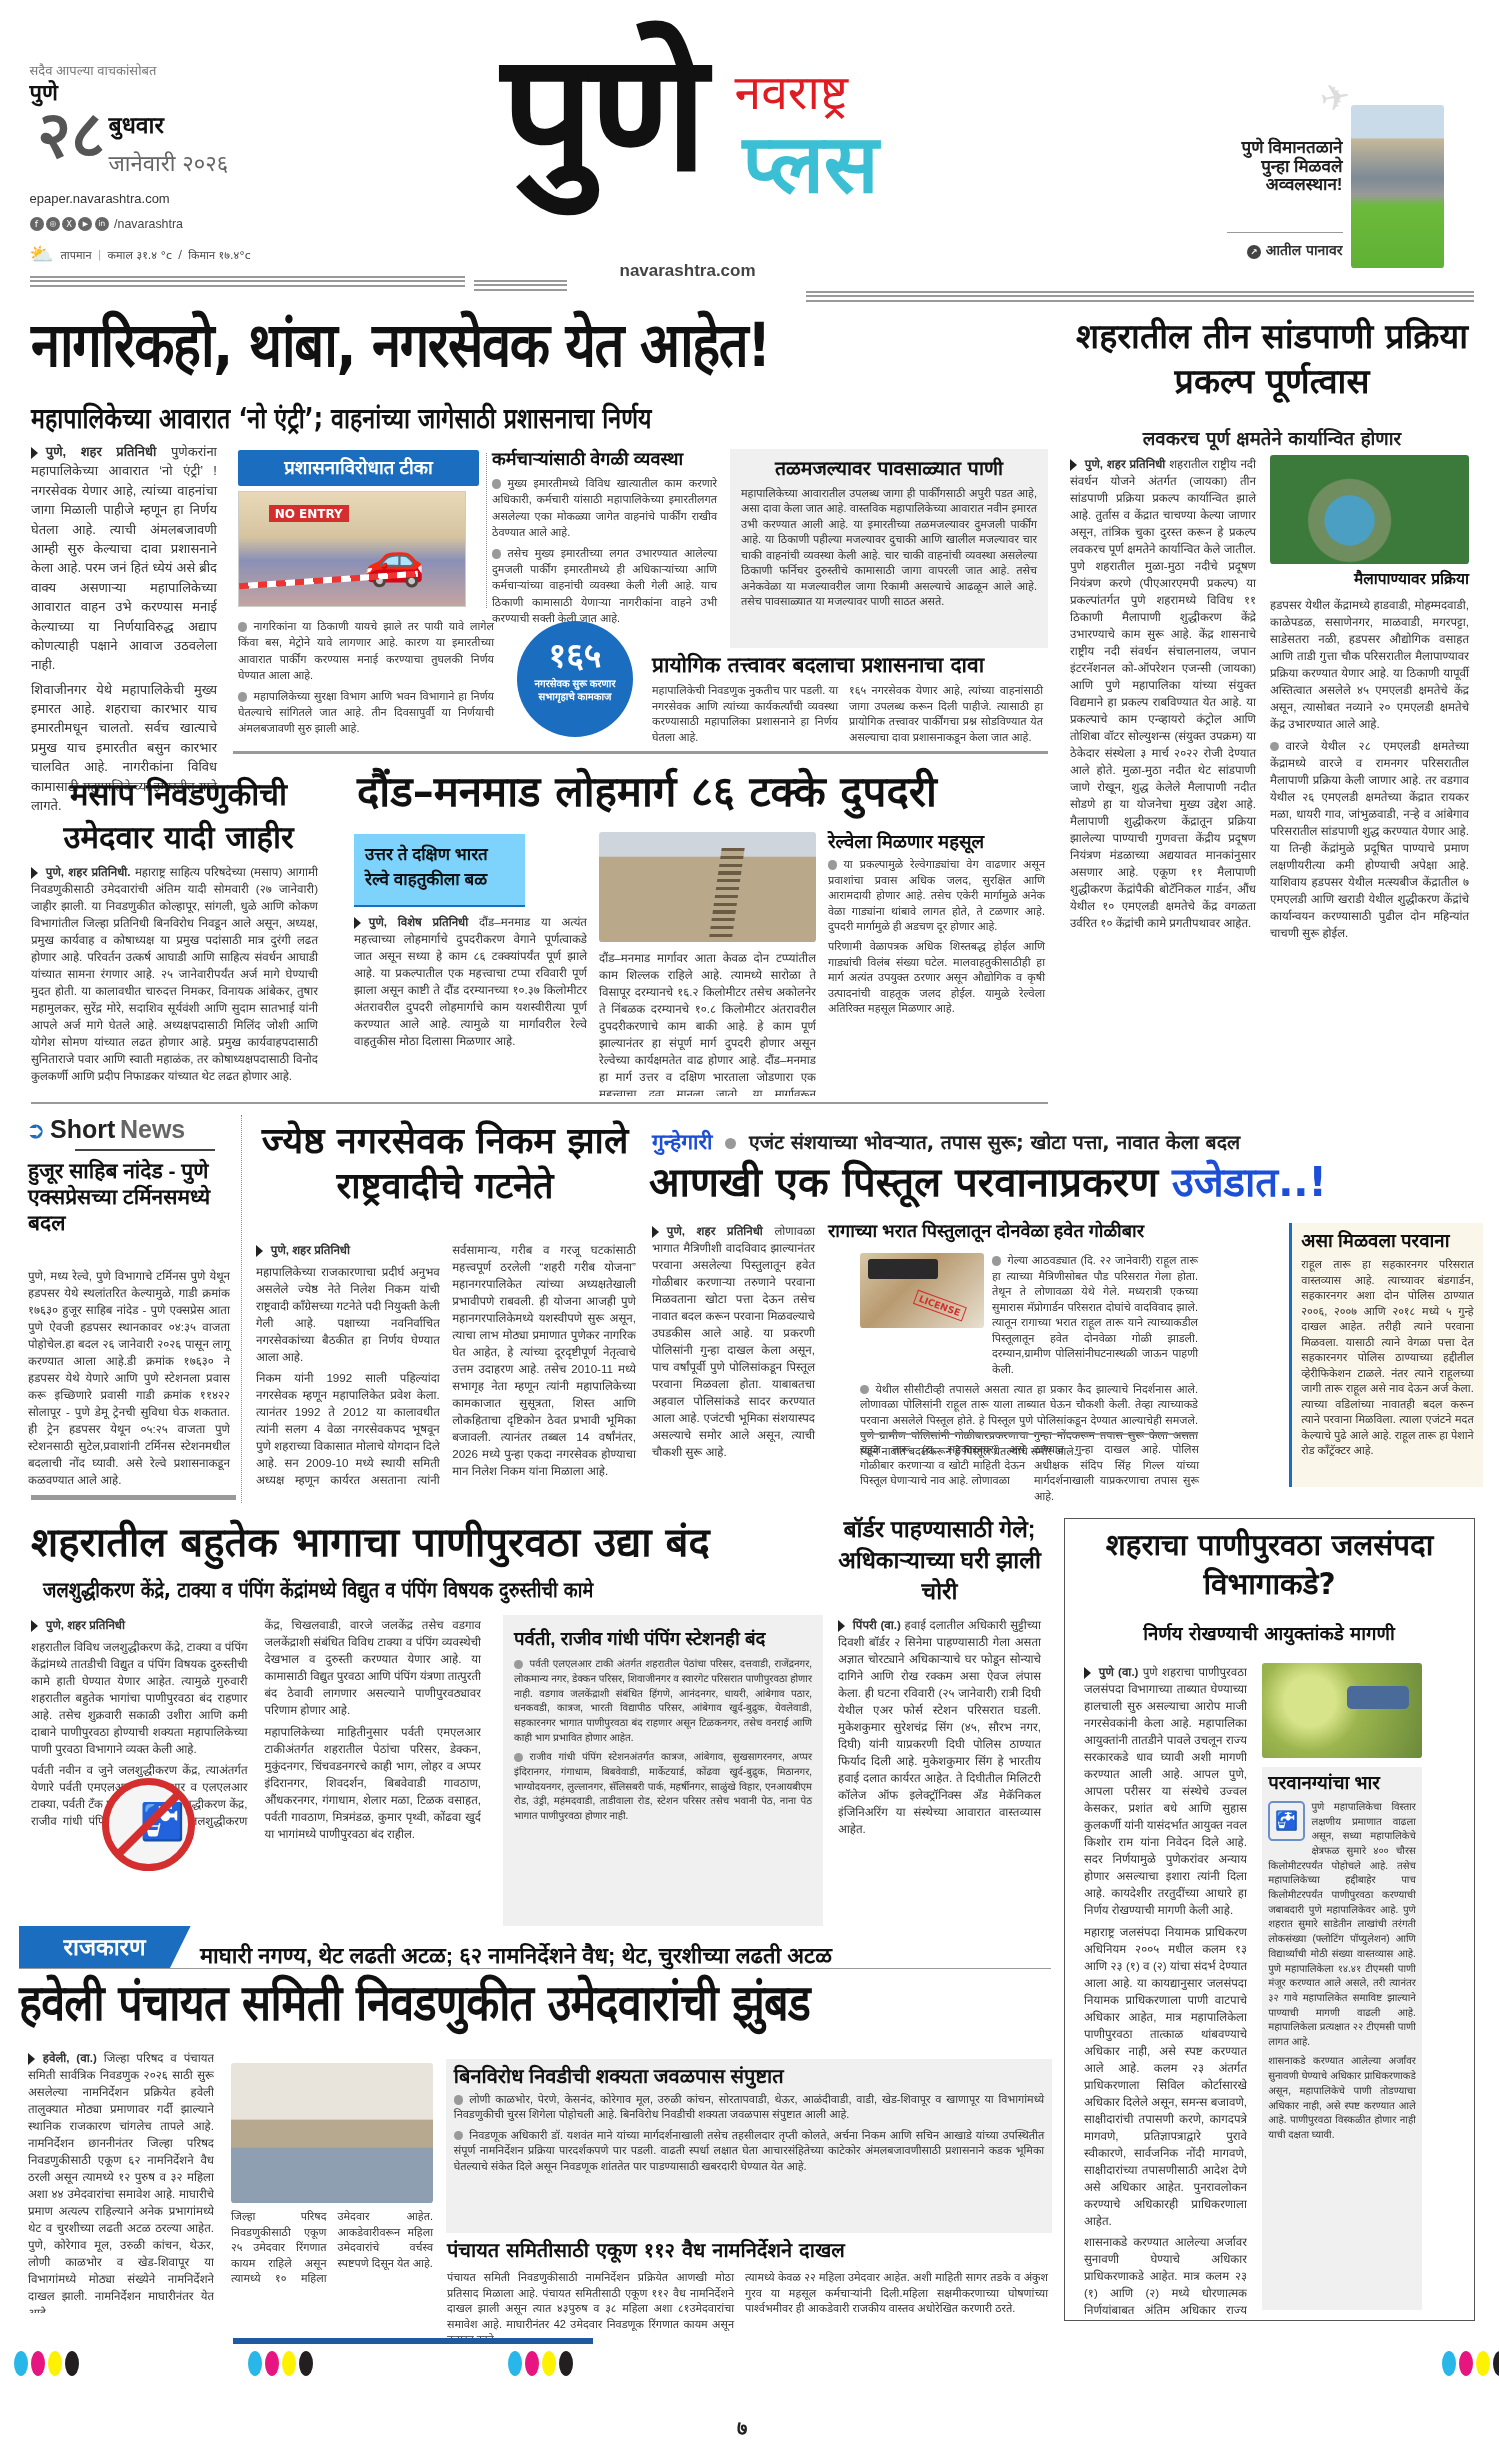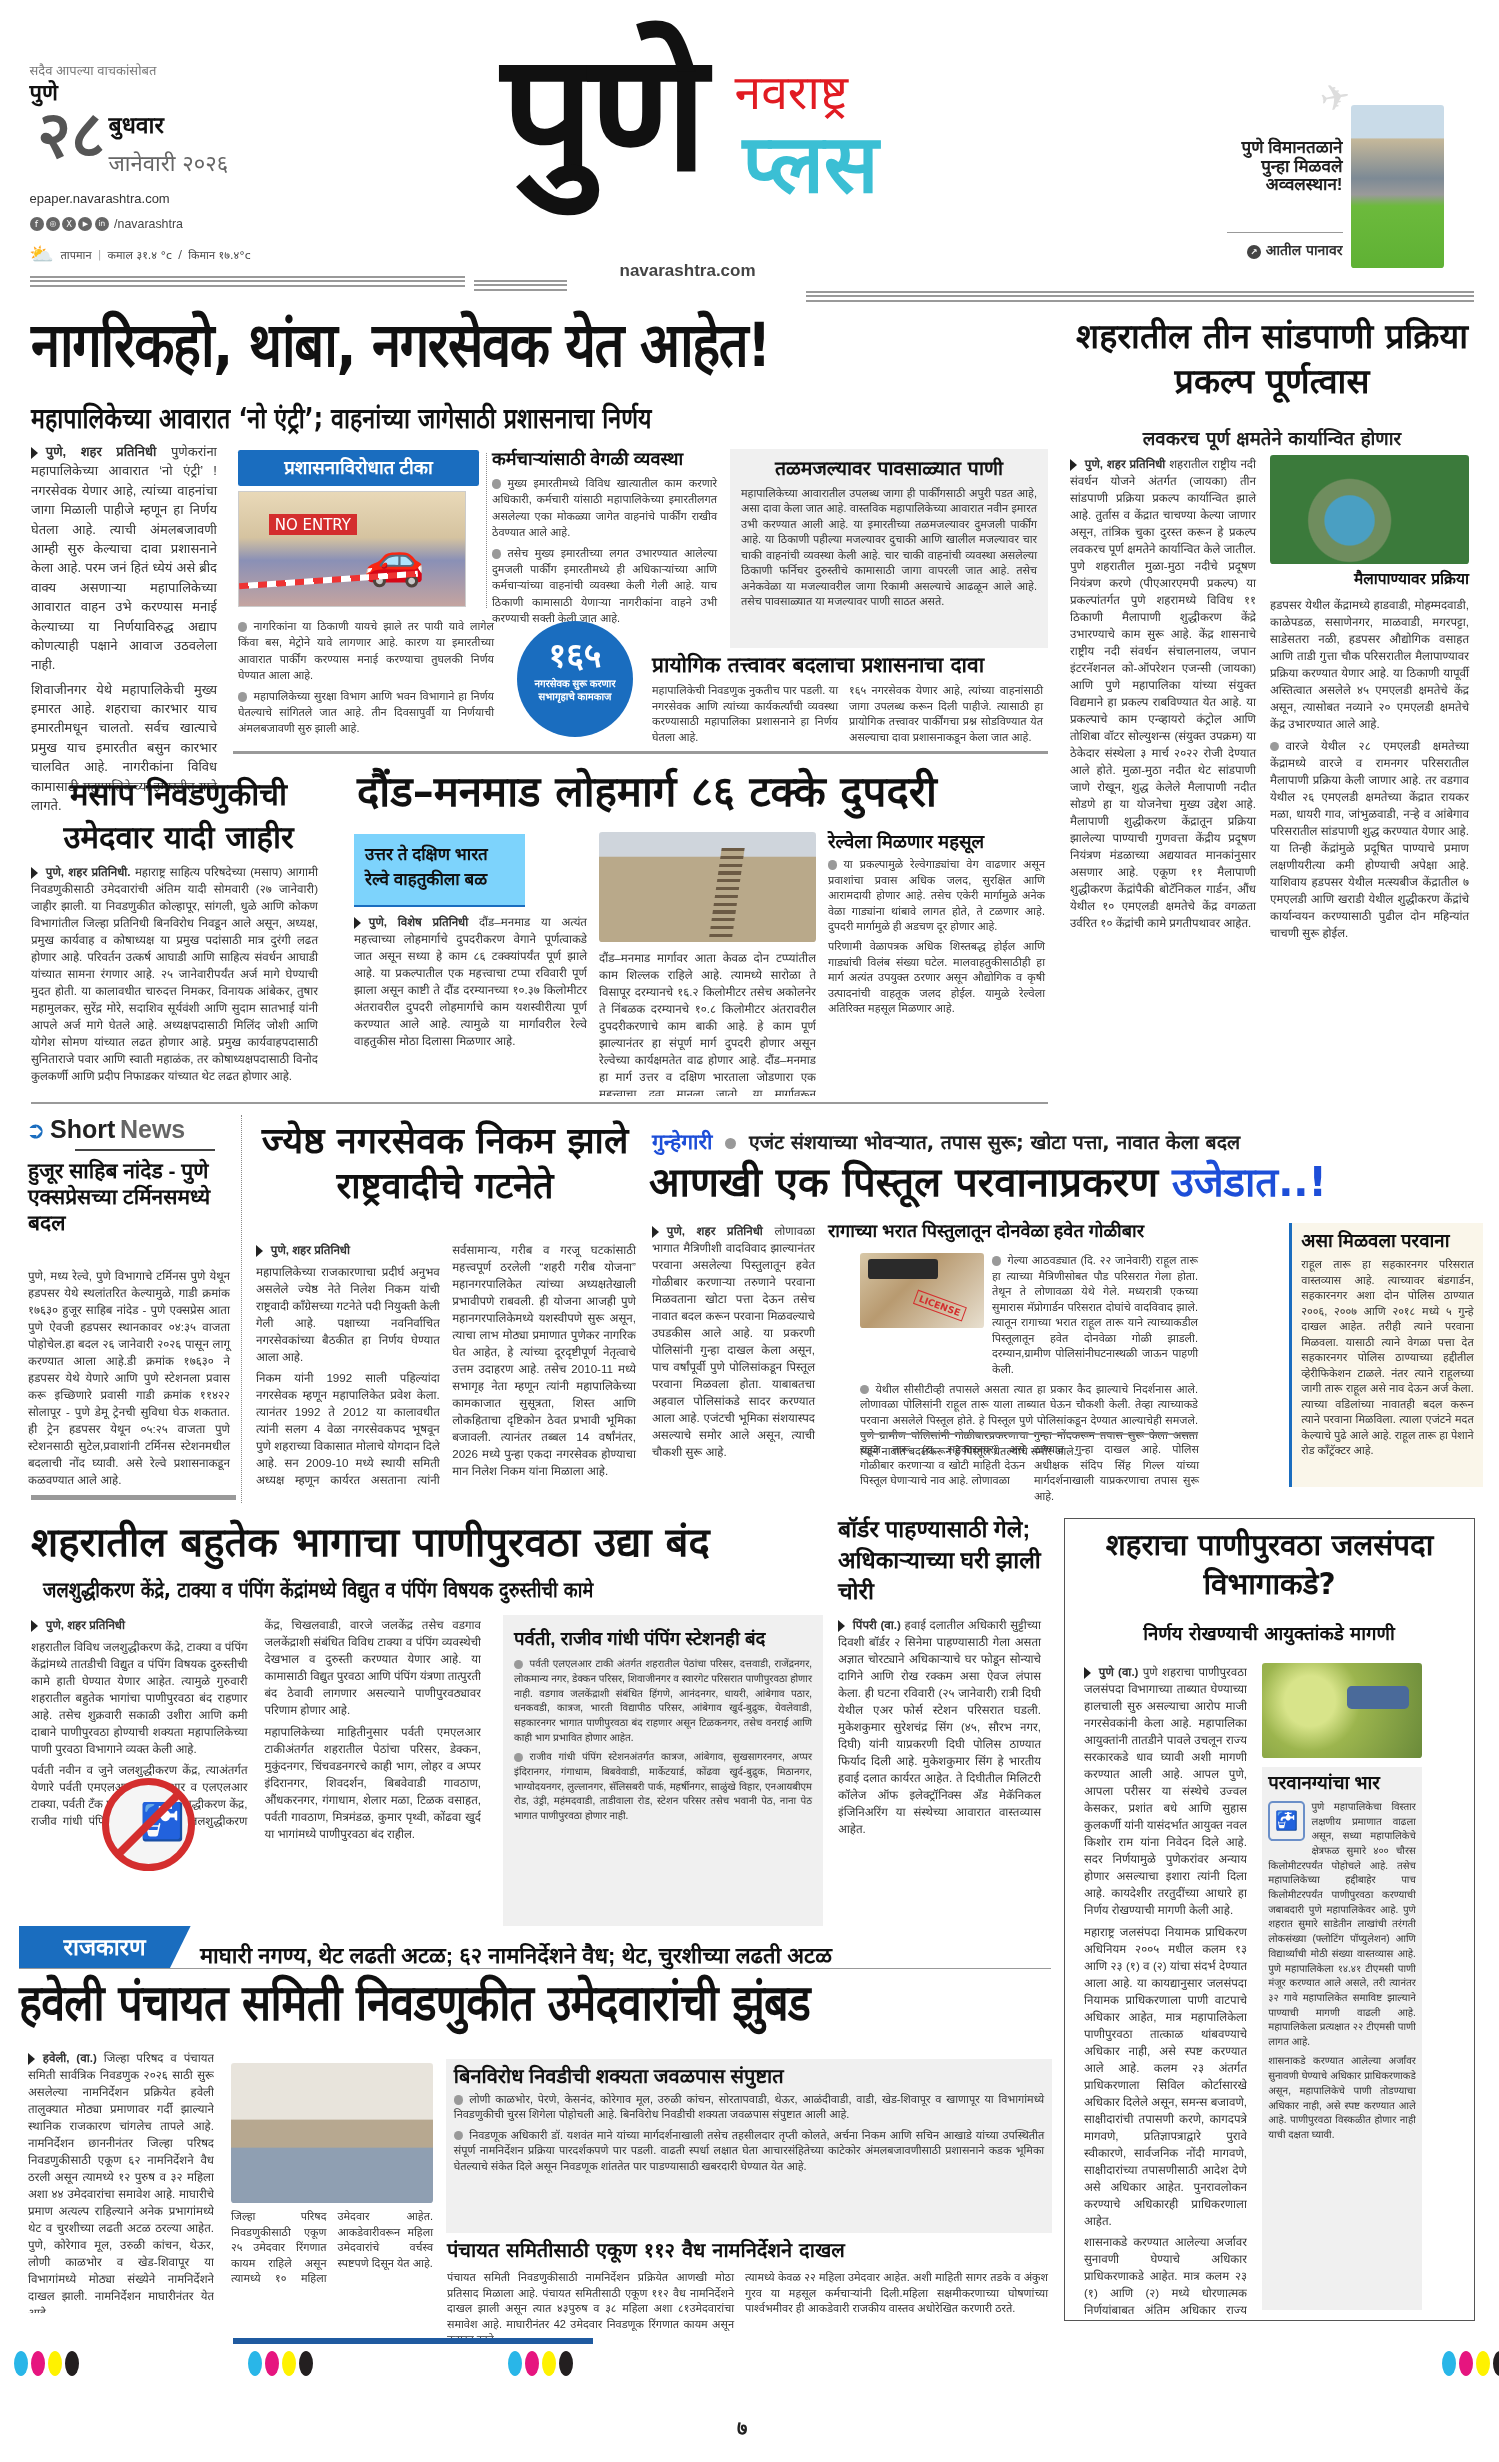--- a/index.html
+++ b/index.html
@@ -74,21 +74,21 @@
 <div class="abs hl" style="left:31px;top:311px;width:1009px;font-size:61px;white-space:nowrap;letter-spacing:-1.6px;transform:scaleX(0.86);transform-origin:left">नागरिकहो, थांबा, नगरसेवक येत आहेत!</div>
 <div class="abs hl" style="left:31px;top:404px;width:1009px;font-size:28px;white-space:nowrap;transform:scaleX(0.83);transform-origin:left">महापालिकेच्या आवारात ‘नो एंट्री’; वाहनांच्या जागेसाठी प्रशासनाचा निर्णय</div>
 
 <div class="abs body-text" style="left:31px;top:442px;width:186px">
   <p><span class="arrow"></span><span class="bold">पुणे, शहर प्रतिनिधी</span> <span>पुणेकरांना महापालिकेच्या आवारात ‘नो एंट्री’ ! नगरसेवक येणार आहे, त्यांच्या वाहनांचा जागा मिळाली पाहीजे म्हणून हा निर्णय घेतला आहे. त्याची अंमलबजावणी आम्ही सुरु केल्याचा दावा प्रशासनाने केला आहे. परम जनं हितं ध्येयं असे ब्रीद वाक्य असणाऱ्या महापालिकेच्या आवारात वाहन उभे करण्यास मनाई केल्याच्या या निर्णयाविरुद्ध अद्याप कोणत्याही पक्षाने आवाज उठवलेला नाही.</span></p>
   <p>शिवाजीनगर येथे महापालिकेची मुख्य इमारत आहे. शहराचा कारभार याच इमारतीमधून चालतो. सर्वच खात्याचे प्रमुख याच इमारतीत बसुन कारभार चालवित आहे. नागरीकांना विविध कामासाठी महापालिकेच्या इमारतीत यावे लागते.</p>
 </div>
 
 <div class="abs bluetag cond" style="left:238px;top:450px;width:241px;height:36px;font-size:18.6px;text-align:center;line-height:36px;border-radius:2.3px">प्रशासनाविरोधात टीका</div>
 <div class="abs" style="left:238px;top:491px;width:228px;height:116px;background:linear-gradient(180deg,#e9d9b8 0%,#d5c3a0 40%,#8a90b6 60%,#c4a4a0 100%);border:0.8px solid #ccc">
-  <div class="abs" style="left:29.5px;top:22px;background:#d42e2e;color:#fff;font-size:15px;font-weight:normal;padding:1.6px 6.2px">NO ENTRY</div>
+  <div class="abs" style="left:29.5px;top:13px;background:#d42e2e;color:#fff;font-size:12px;font-weight:bold;padding:1.6px 6.2px">NO ENTRY</div>
   <div class="abs" style="left:124px;top:39px;font-size:50px;color:#5e6a9a">🚗</div>
   <div class="abs" style="left:0;top:85px;width:179px;height:6.2px;background:repeating-linear-gradient(90deg,#e33 0 9.3px,#fff 9.3px 18.6px);transform:rotate(-4deg)"></div>
 </div>
 <div class="abs body-text" style="left:238px;top:618px;width:256px;font-size:11px;line-height:16.3px">
   <p><span class="dot"></span><span>नागरिकांना या ठिकाणी यायचे झाले तर पायी यावे लागेल किंवा बस, मेट्रोने यावे लागणार आहे. कारण या इमारतीच्या आवारात पार्कींग करण्यास मनाई करण्याचा तुघलकी निर्णय घेण्यात आला आहे.</span></p>
   <p><span class="dot"></span><span>महापालिकेच्या सुरक्षा विभाग आणि भवन विभागाने हा निर्णय घेतल्याचे सांगितले जात आहे. तीन दिवसापुर्वी या निर्णयाची अंमलबजावणी सुरु झाली आहे.</span></p>
 </div>
 
 <div class="abs vdash" style="left:486px;top:453px;height:155px"></div>
 <div class="abs hl cond" style="left:492px;top:450px;width:233px;font-size:18px">कर्मचाऱ्यांसाठी वेगळी व्यवस्था</div>
@@ -205,21 +205,21 @@
   <div class="abs" style="left:-4.7px;top:36px;width:87px;height:7.8px;background:#d42e2e;transform:rotate(-45deg)"></div>
 </div>
 <div class="abs gray-box" style="left:503px;top:1615px;width:320px;height:311px;padding:14px 11px">
   <div class="hl cond" style="font-size:18.6px;margin-bottom:7.8px">पर्वती, राजीव गांधी पंपिंग स्टेशनही बंद</div>
   <div class="body-text" style="font-size:10px;line-height:14.7px">
     <p><span class="dot"></span><span>पर्वती एलएलआर टाकी अंतर्गत शहरातील पेठांचा परिसर, दत्तवाडी, राजेंद्रनगर, लोकमान्य नगर, डेक्कन परिसर, शिवाजीनगर व स्वारगेट परिसरात पाणीपुरवठा होणार नाही. वडगाव जलकेंद्राशी संबंधित हिंगणे, आनंदनगर, धायरी, आंबेगाव पठार, धनकवडी, कात्रज, भारती विद्यापीठ परिसर, आंबेगाव खुर्द-बुद्रुक, येवलेवाडी, सहकारनगर भागात पाणीपुरवठा बंद राहणार असून टिळकनगर, तसेच वनराई आणि काही भाग प्रभावित होणार आहेत.</span></p>
     <p><span class="dot"></span><span>राजीव गांधी पंपिंग स्टेशनअंतर्गत कात्रज, आंबेगाव, सुखसागरनगर, अप्पर इंदिरानगर, गंगाधाम, बिबवेवाडी, मार्केटयार्ड, कोंढवा खुर्द-बुद्रुक, मिठानगर, भाग्योदयनगर, लुल्लानगर, सॅलिसबरी पार्क, महर्षीनगर, साळुंखे विहार, एनआयबीएम रोड, उंड्री, महंमदवाडी, ताडीवाला रोड, स्टेशन परिसर तसेच भवानी पेठ, नाना पेठ भागात पाणीपुरवठा होणार नाही.</span></p>
   </div>
 </div>
 
-<div class="abs hl cond" style="left:838px;top:1514px;width:203px;font-size:23px;text-align:left;line-height:31px">बॉर्डर पाहण्यासाठी गेले; अधिकाऱ्याच्या घरी झाली चोरी</div>
+<div class="abs hl cond" style="left:838px;top:1514px;width:203px;font-size:23px;text-align:center;line-height:31px">बॉर्डर पाहण्यासाठी गेले; अधिकाऱ्याच्या घरी झाली चोरी</div>
 <div class="abs body-text" style="left:838px;top:1616px;width:203px;font-size:11.6px;line-height:17px">
   <span class="arrow"></span><span class="bold">पिंपरी (वा.)</span> <span>हवाई दलातील अधिकारी सुट्टीच्या दिवशी बॉर्डर २ सिनेमा पाहण्यासाठी गेला असता अज्ञात चोरट्याने अधिकाऱ्याचे घर फोडून सोन्याचे दागिने आणि रोख रक्कम असा ऐवज लंपास केला. ही घटना रविवारी (२५ जानेवारी) रात्री दिघी येथील एअर फोर्स स्टेशन परिसरात घडली. मुकेशकुमार सुरेशचंद्र सिंग (४५, सौरभ नगर, दिघी) यांनी याप्रकरणी दिघी पोलिस ठाण्यात फिर्याद दिली आहे. मुकेशकुमार सिंग हे भारतीय हवाई दलात कार्यरत आहेत. ते दिघीतील मिलिटरी कॉलेज ऑफ इलेक्ट्रॉनिक्स अँड मेकॅनिकल इंजिनिअरिंग या संस्थेच्या आवारात वास्तव्यास आहेत.</span>
 </div>
 
 <div class="abs" style="left:1064px;top:1518px;width:411px;height:803px;border:0.8px solid #555"></div>
 <div class="abs hl" style="left:1087px;top:1526px;width:365px;font-size:29.5px;text-align:center;line-height:39px">शहराचा पाणीपुरवठा जलसंपदा विभागाकडे?</div>
 <div class="abs hl" style="left:1079px;top:1624px;width:380px;font-size:18.6px;text-align:center">निर्णय रोखण्याची आयुक्तांकडे मागणी</div>
 <div class="abs body-text" style="left:1084px;top:1663px;width:163px;font-size:11.6px;line-height:17px;height:652px;overflow:hidden">
   <p><span class="arrow"></span><span class="bold">पुणे (वा.)</span> <span>पुणे शहराचा पाणीपुरवठा जलसंपदा विभागाच्या ताब्यात घेण्याच्या हालचाली सुरु असल्याचा आरोप माजी नगरसेवकांनी केला आहे. महापालिका आयुक्तांनी तातडीने पावले उचलून राज्य सरकारकडे धाव घ्यावी अशी मागणी करण्यात आली आहे. आपल पुणे, आपला परीसर या संस्थेचे उज्वल केसकर, प्रशांत बधे आणि सुहास कुलकर्णी यांनी यासंदर्भात आयुक्त नवल किशोर राम यांना निवेदन दिले आहे. सदर निर्णयामुळे पुणेकरांवर अन्याय होणार असल्याचा इशारा त्यांनी दिला आहे. कायदेशीर तरतुदींच्या आधारे हा निर्णय रोखण्याची मागणी केली आहे.</span></p>
   <p>महाराष्ट्र जलसंपदा नियामक प्राधिकरण अधिनियम २००५ मधील कलम १३ आणि २३ (१) व (२) यांचा संदर्भ देण्यात आला आहे. या कायद्यानुसार जलसंपदा नियामक प्राधिकरणाला पाणी वाटपाचे अधिकार आहेत, मात्र महापालिकेला पाणीपुरवठा तात्काळ थांबवण्याचे अधिकार नाही, असे स्पष्ट करण्यात आले आहे. कलम २३ अंतर्गत प्राधिकरणाला सिविल कोर्टासारखे अधिकार दिलेले असून, समन्स बजावणे, साक्षीदारांची तपासणी करणे, कागदपत्रे मागवणे, प्रतिज्ञापत्राद्वारे पुरावे स्वीकारणे, सार्वजनिक नोंदी मागवणे, साक्षीदारांच्या तपासणीसाठी आदेश देणे असे अधिकार आहेत. पुनरावलोकन करण्याचे अधिकारही प्राधिकरणाला आहेत.</p>

